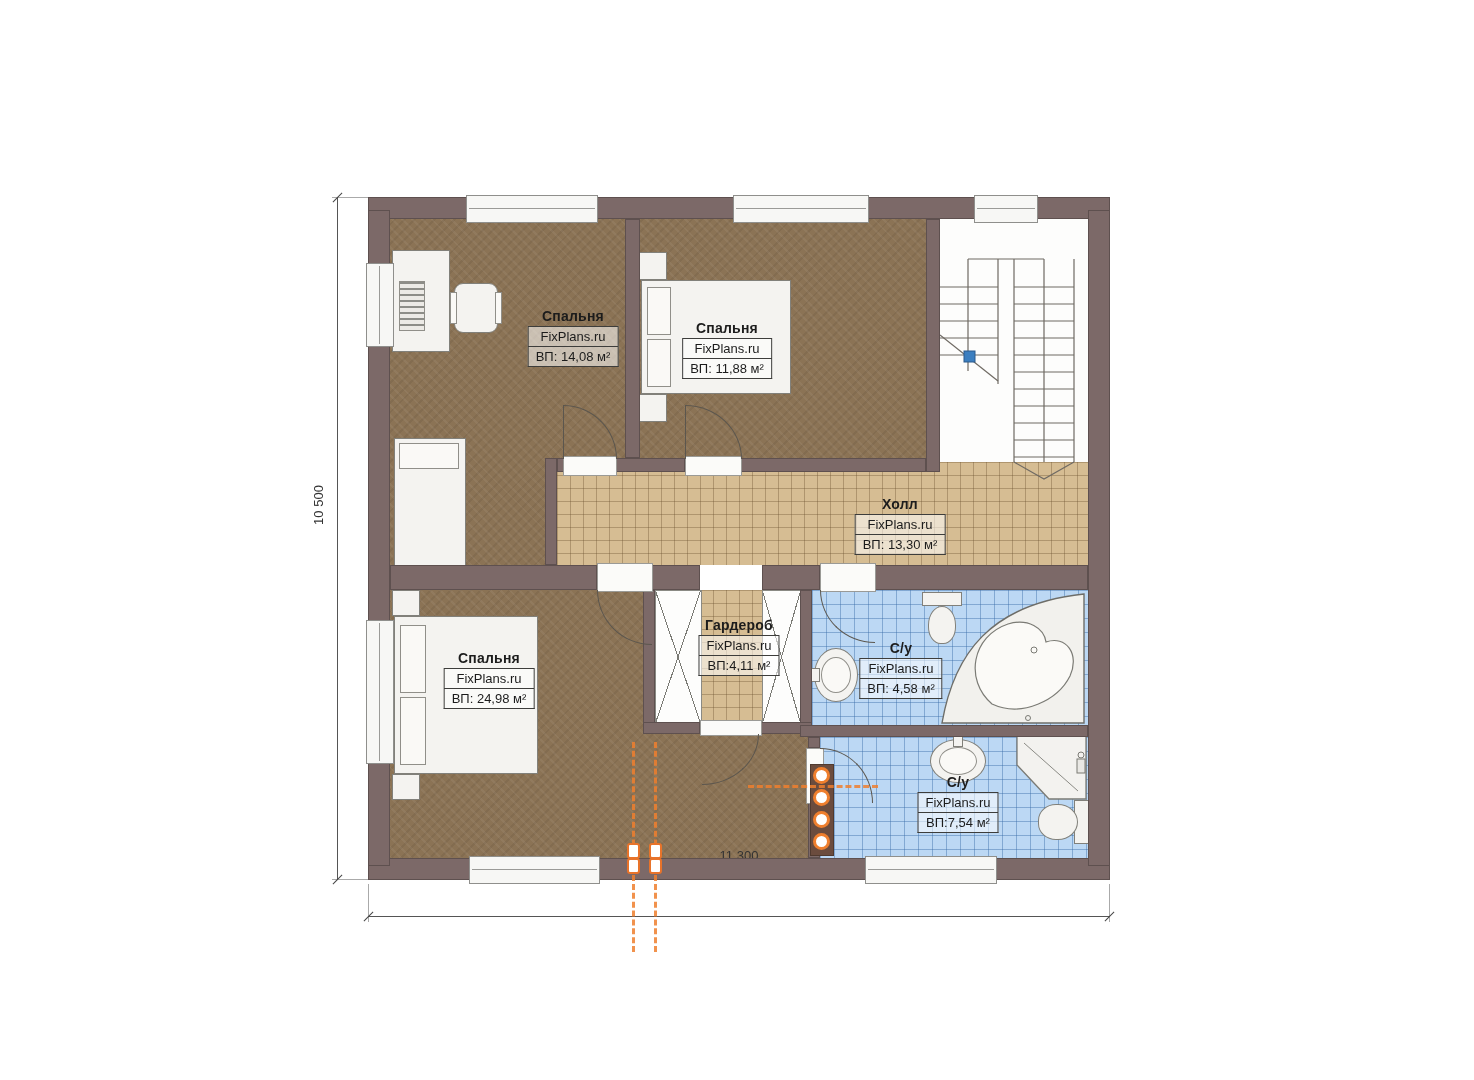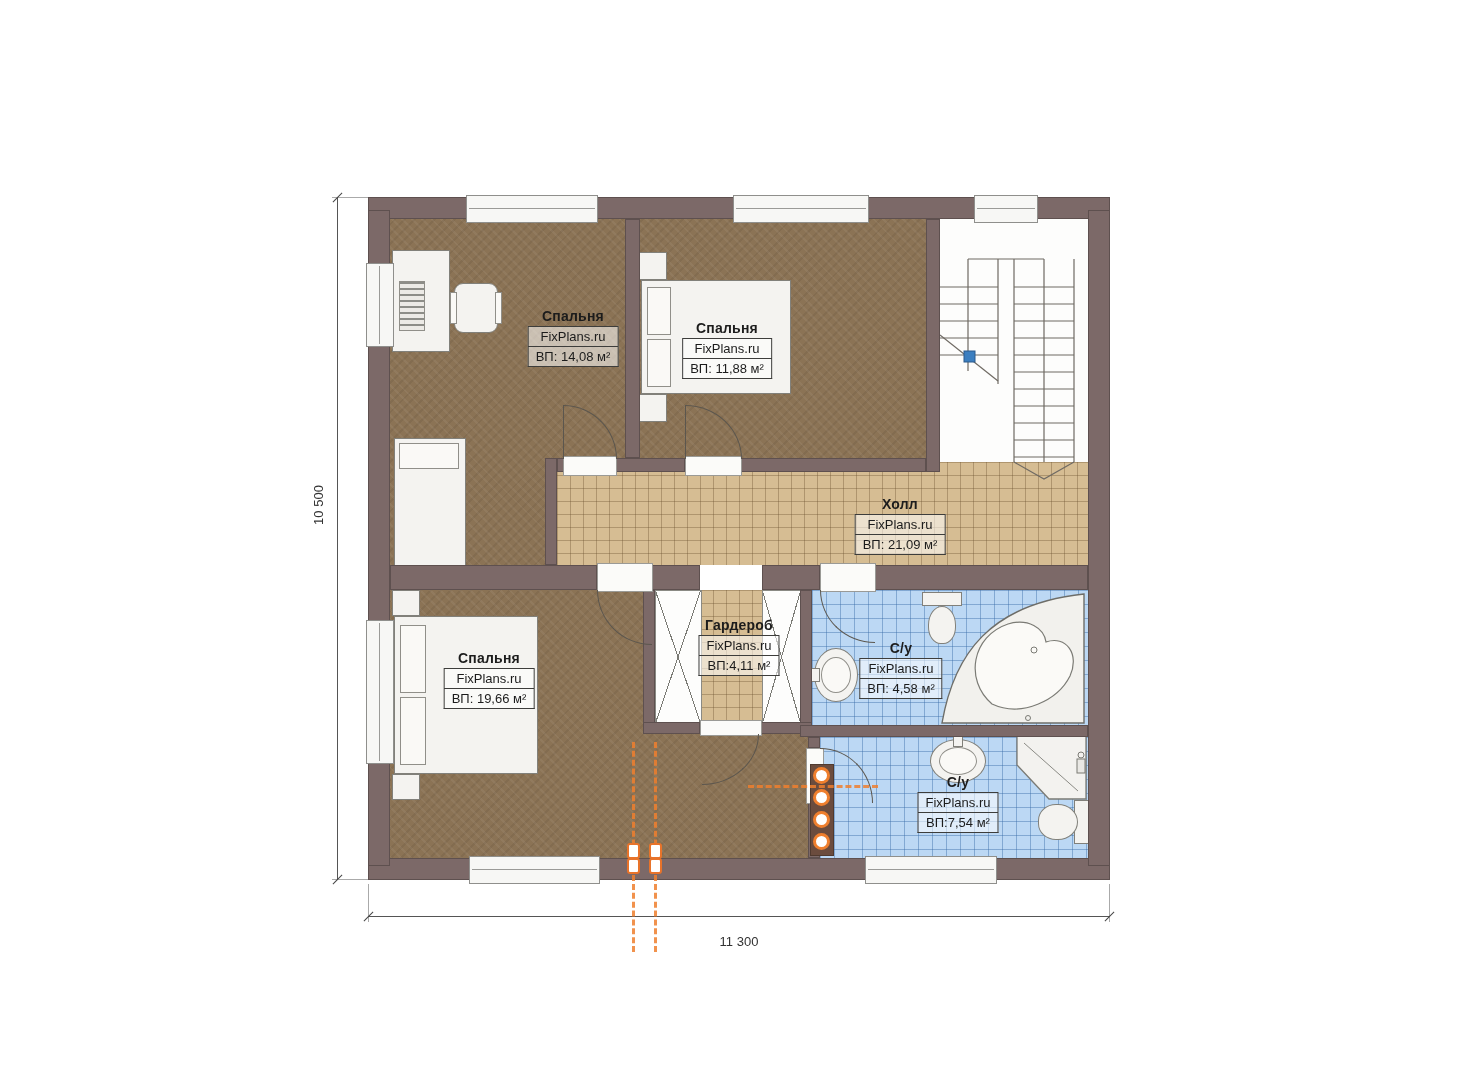--- a/index.html
+++ b/index.html
@@ -206,31 +206,31 @@
     <span class="bx">ВП: 14,08 м²</span>
   </div>
   <div class="rlabel" style="left:727px;top:320px;">
     <div class="rn">Спальня</div>
     <span class="bx">FixPlans.ru</span>
     <span class="bx">ВП: 11,88 м²</span>
   </div>
   <div class="rlabel" style="left:900px;top:496px;">
     <div class="rn">Холл</div>
     <span class="bx">FixPlans.ru</span>
-    <span class="bx">ВП: 21,09 м²</span>
+    <span class="bx">ВП: 13,30 м²</span>
   </div>
   <div class="rlabel" style="left:739px;top:617px;">
     <div class="rn">Гардероб</div>
     <span class="bx">FixPlans.ru</span>
     <span class="bx">ВП:4,11 м²</span>
   </div>
   <div class="rlabel" style="left:489px;top:650px;">
     <div class="rn">Спальня</div>
     <span class="bx">FixPlans.ru</span>
-    <span class="bx">ВП: 19,66 м²</span>
+    <span class="bx">ВП: 24,98 м²</span>
   </div>
   <div class="rlabel" style="left:901px;top:640px;">
     <div class="rn">С/у</div>
     <span class="bx">FixPlans.ru</span>
     <span class="bx">ВП: 4,58 м²</span>
   </div>
   <div class="rlabel" style="left:958px;top:774px;">
     <div class="rn">С/у</div>
     <span class="bx">FixPlans.ru</span>
     <span class="bx">ВП:7,54 м²</span>
@@ -241,15 +241,15 @@
   <div class="dim-line" style="left:337px;top:197px;width:1px;height:683px;"></div>
   <div class="tick" style="left:331px;top:197px;"></div>
   <div class="tick" style="left:331px;top:879px;"></div>
   <div class="dim-text" style="left:318px;top:505px;transform:translate(-50%,-50%) rotate(-90deg);">10 500</div>
 
   <div class="ext-line" style="left:368px;top:884px;width:1px;height:38px;"></div>
   <div class="ext-line" style="left:1109px;top:884px;width:1px;height:38px;"></div>
   <div class="dim-line" style="left:368px;top:916px;width:742px;height:1px;"></div>
   <div class="tick" style="left:362px;top:916px;"></div>
   <div class="tick" style="left:1103px;top:916px;"></div>
-  <div class="dim-text" style="left:739px;top:934px;transform:translateX(-50%);">11 300</div>
+  <div class="dim-text" style="left:739px;top:848px;transform:translateX(-50%);">11 300</div>
 
 </div>
 
 </body></html>

